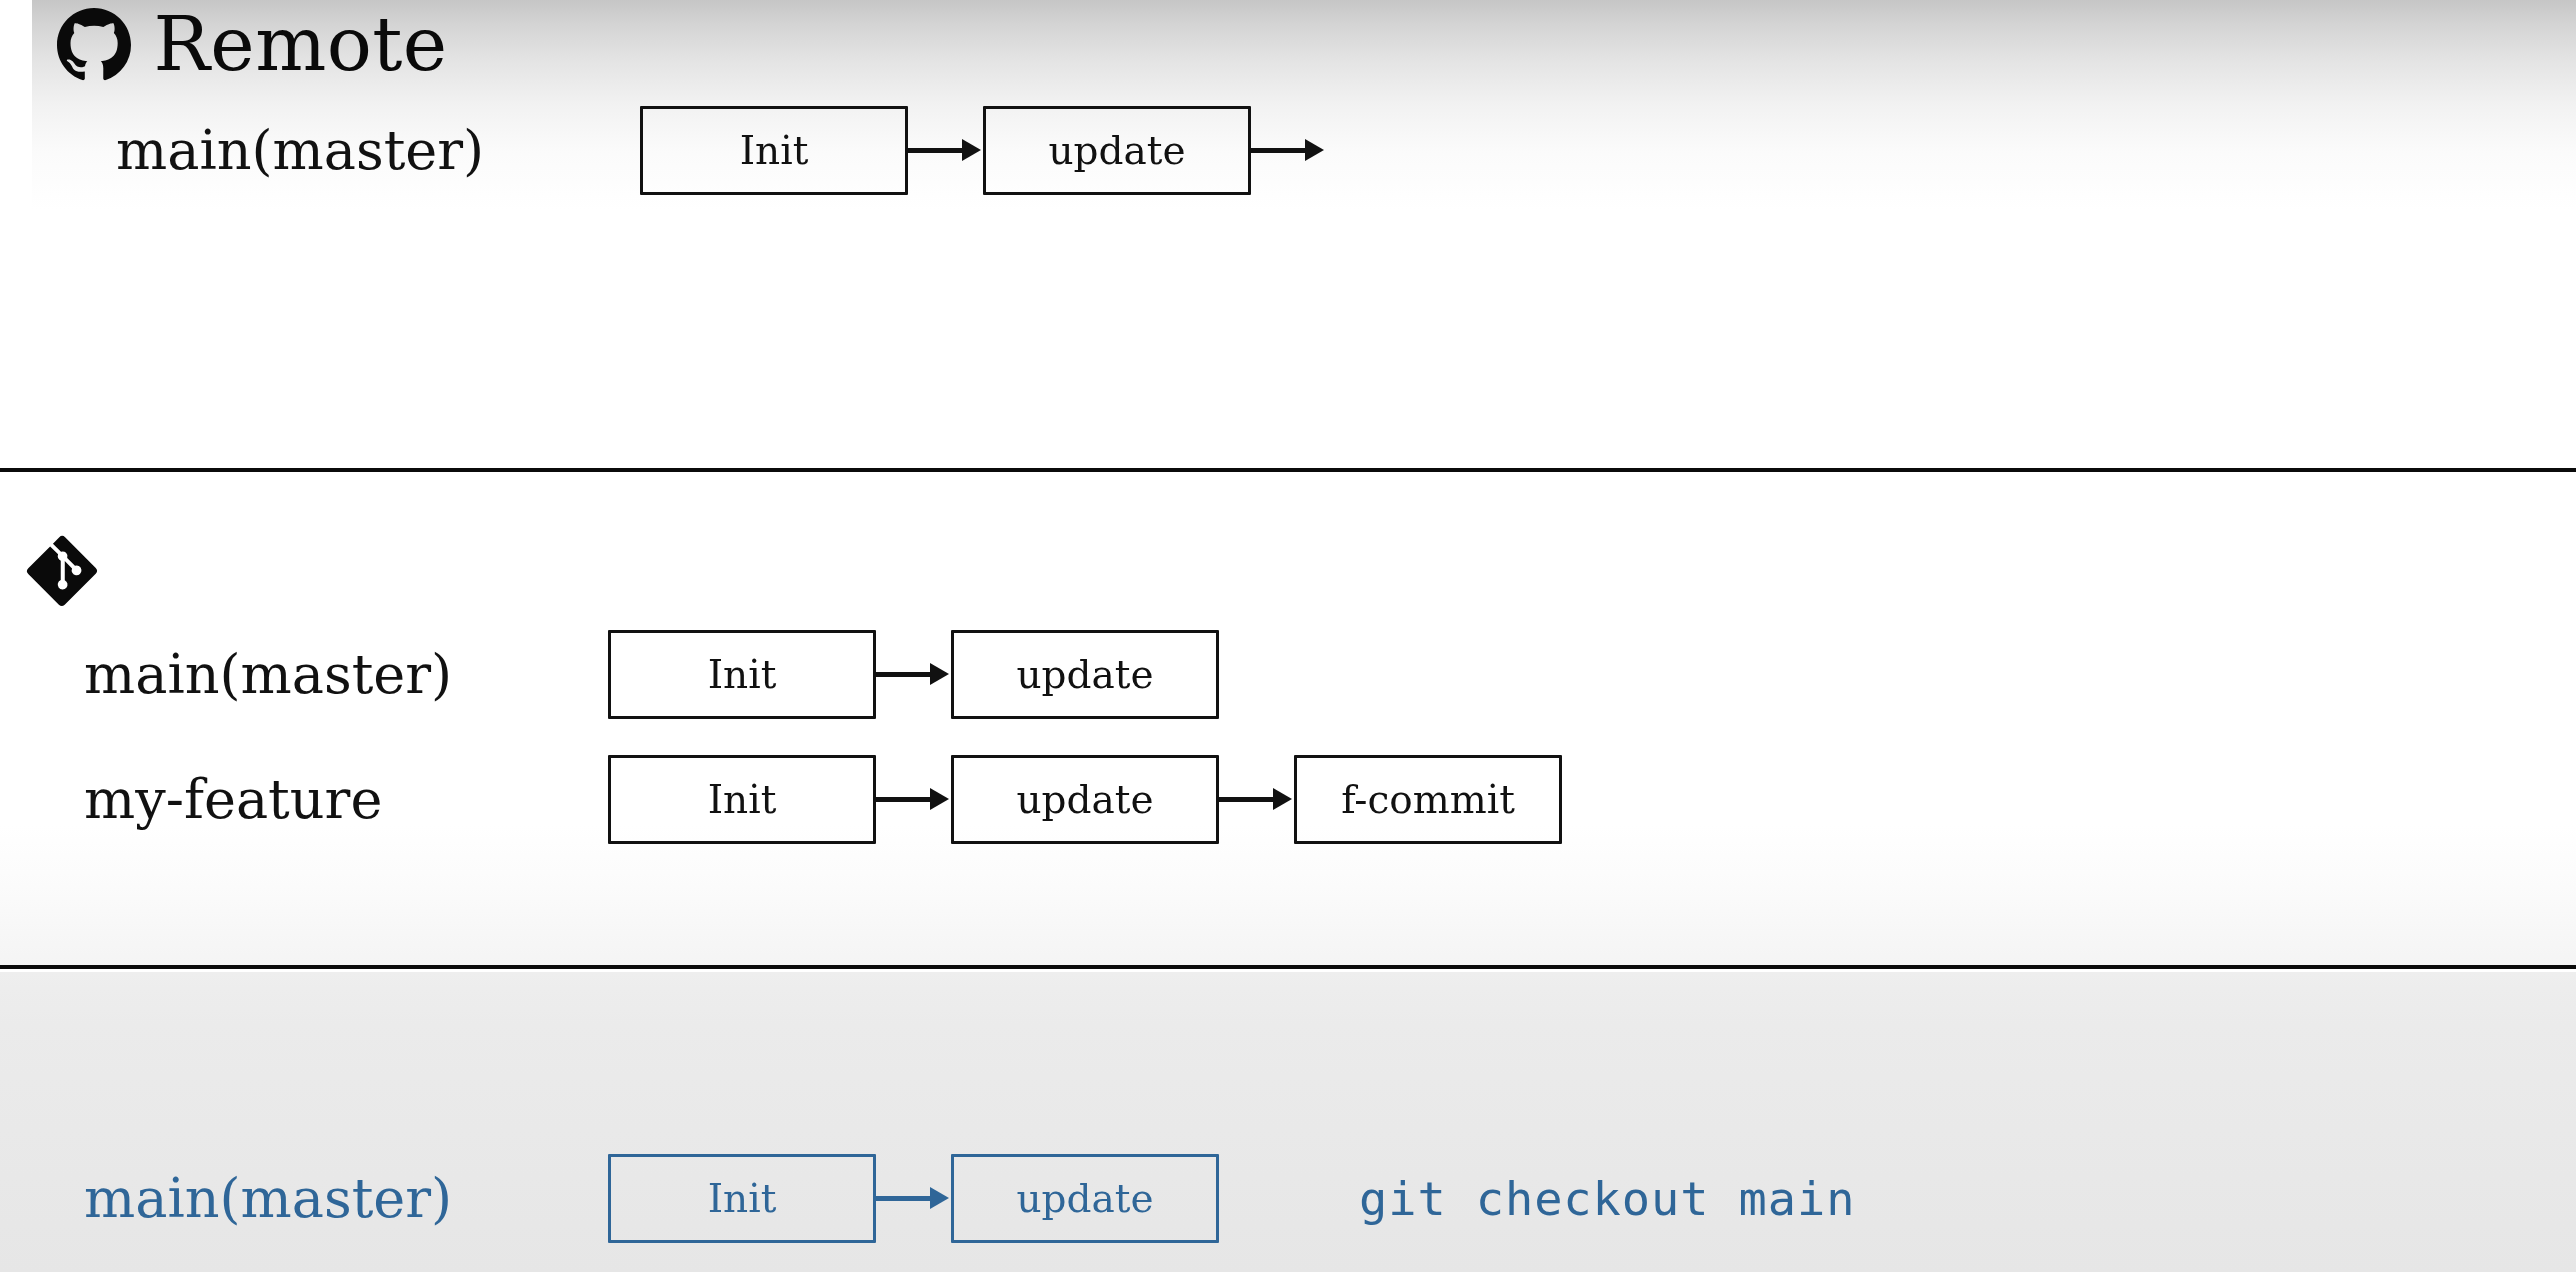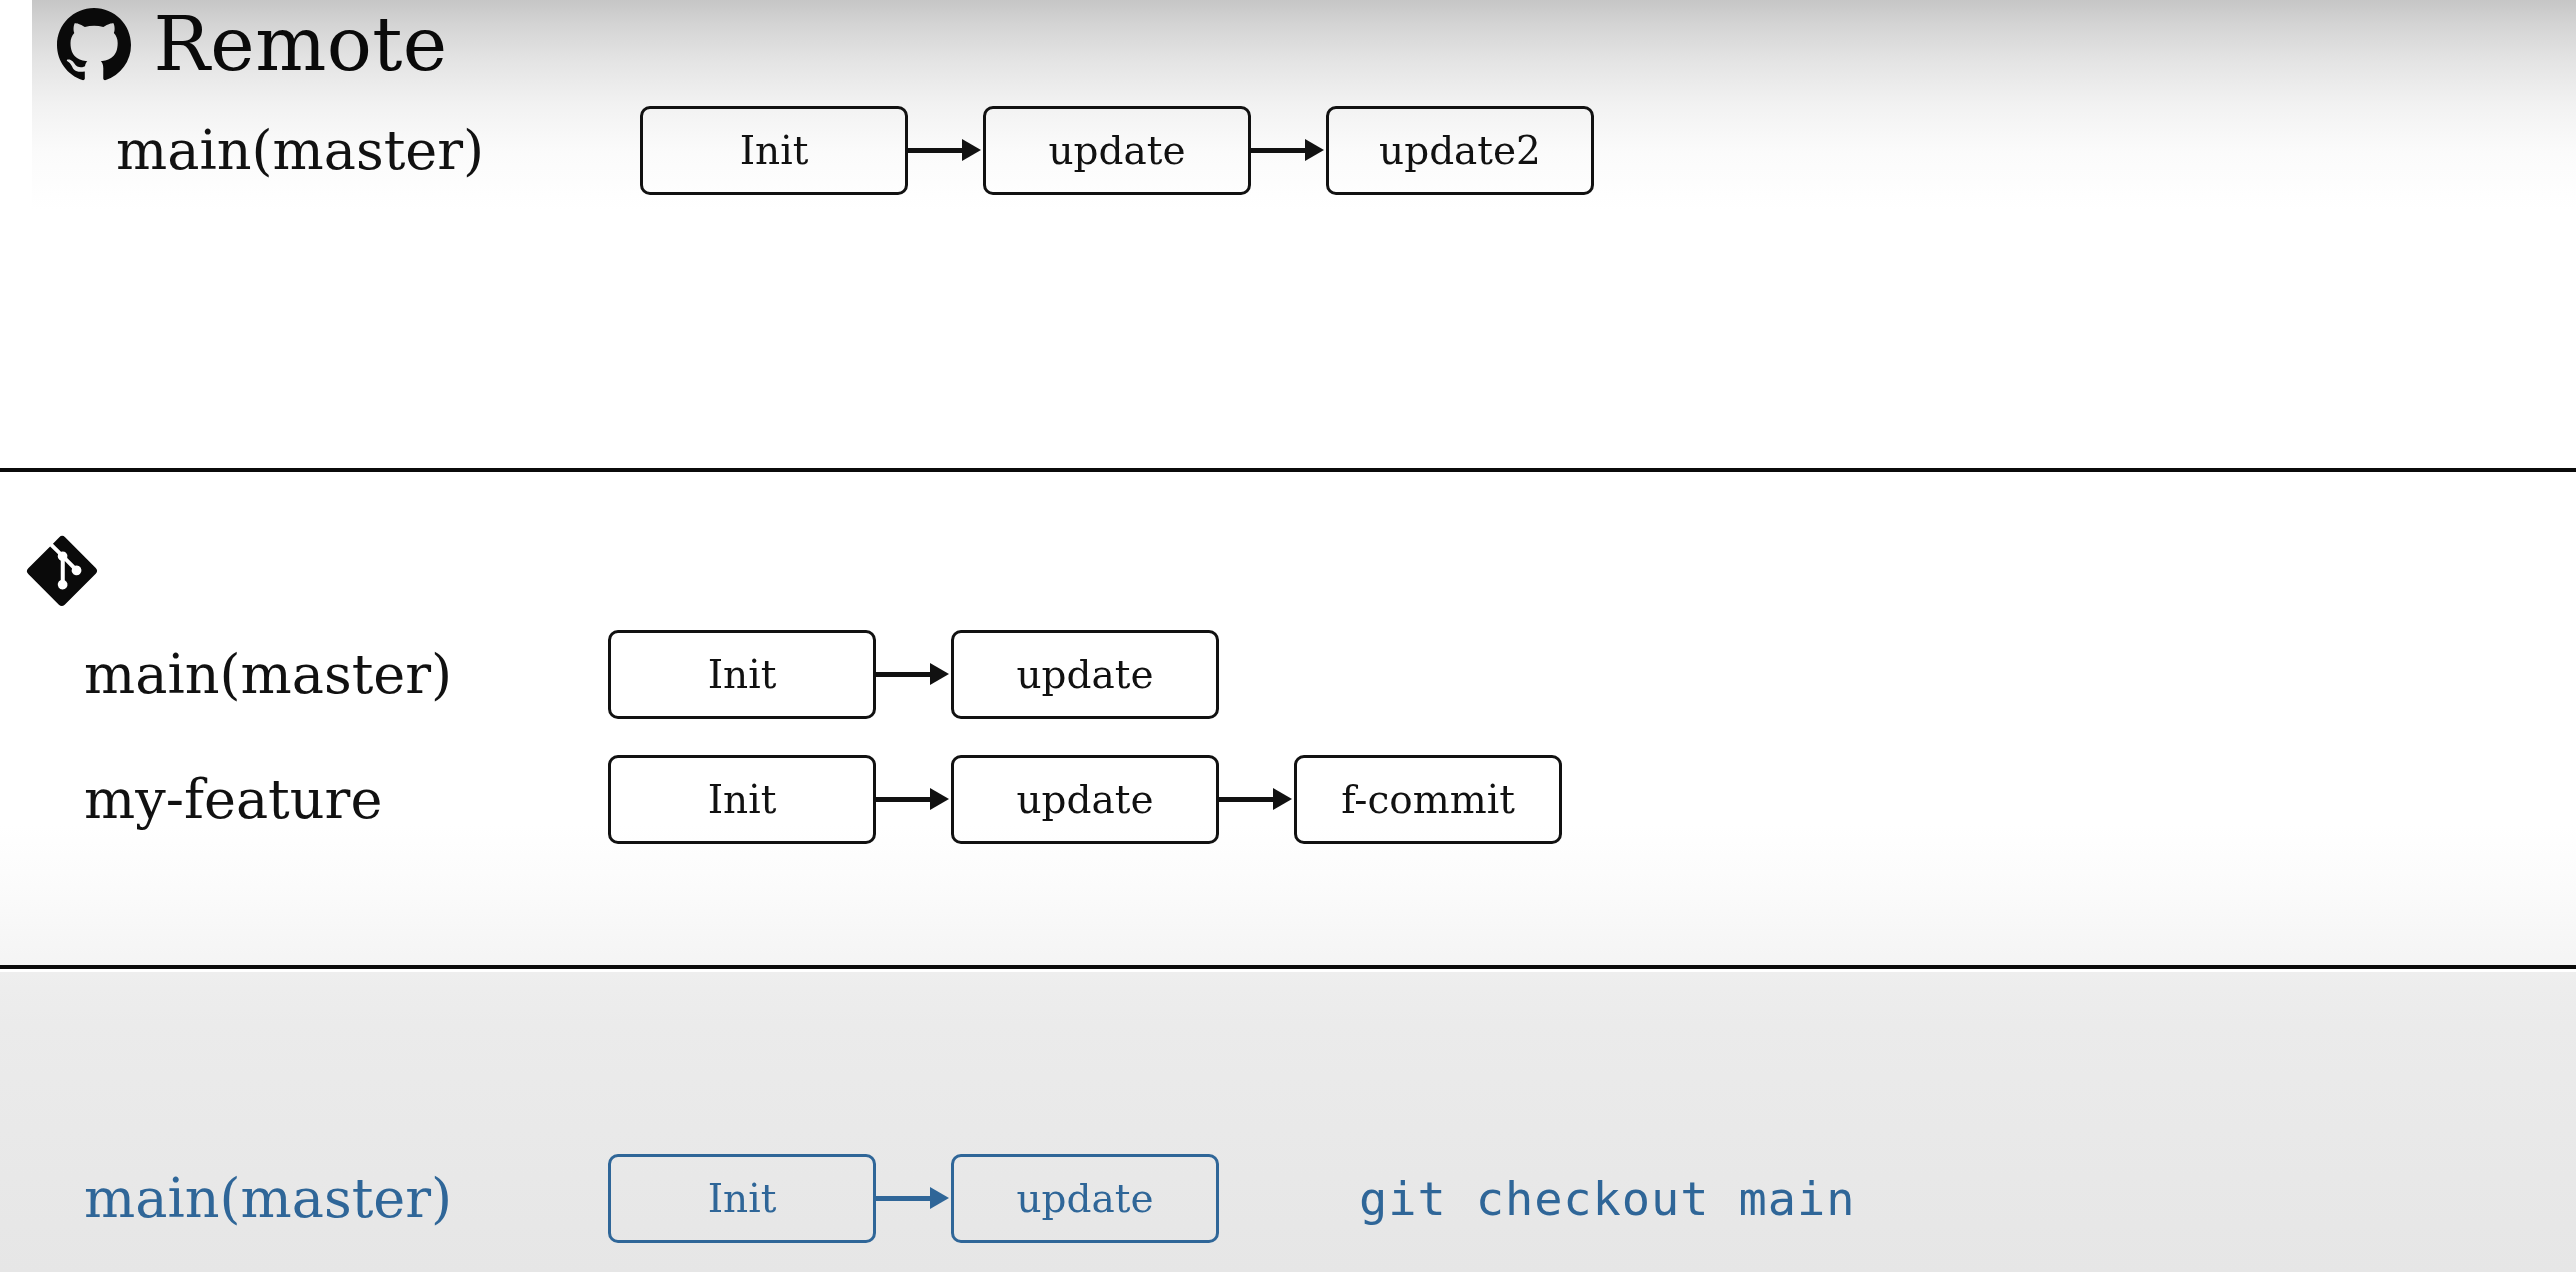--- a/index.html
+++ b/index.html
@@ -110,21 +110,21 @@
     display: flex;
     align-items: center;
   }
 
   .commit {
     box-sizing: border-box;
     height: 89px;
     min-width: 268px;
     padding: 0 23px;
     border: 3.5px solid #111111;
-    border-radius: 10px;
+    border-radius: 1px;
     background: transparent;
     display: flex;
     align-items: center;
     justify-content: center;
     font-family: "DejaVu Serif", "Liberation Serif", serif;
     font-size: 39px;
     color: #111111;
     white-space: nowrap;
     text-align: right;
   }
@@ -209,21 +209,20 @@
         <div class="commit">Init</div>
         <div class="arrow">
             <span class="shaft"></span>
             <span class="head"></span>
           </div>
         <div class="commit">update</div>
         <div class="arrow">
             <span class="shaft"></span>
             <span class="head"></span>
           </div>
-        <div class="commit">update2</div>
       </div>
     </div>
   </div>
 
   <div class="divider divider-1"></div>
 
   <div class="section section-local"></div>
 
   <div class="sec-head head-local">
     <span class="glyph">

